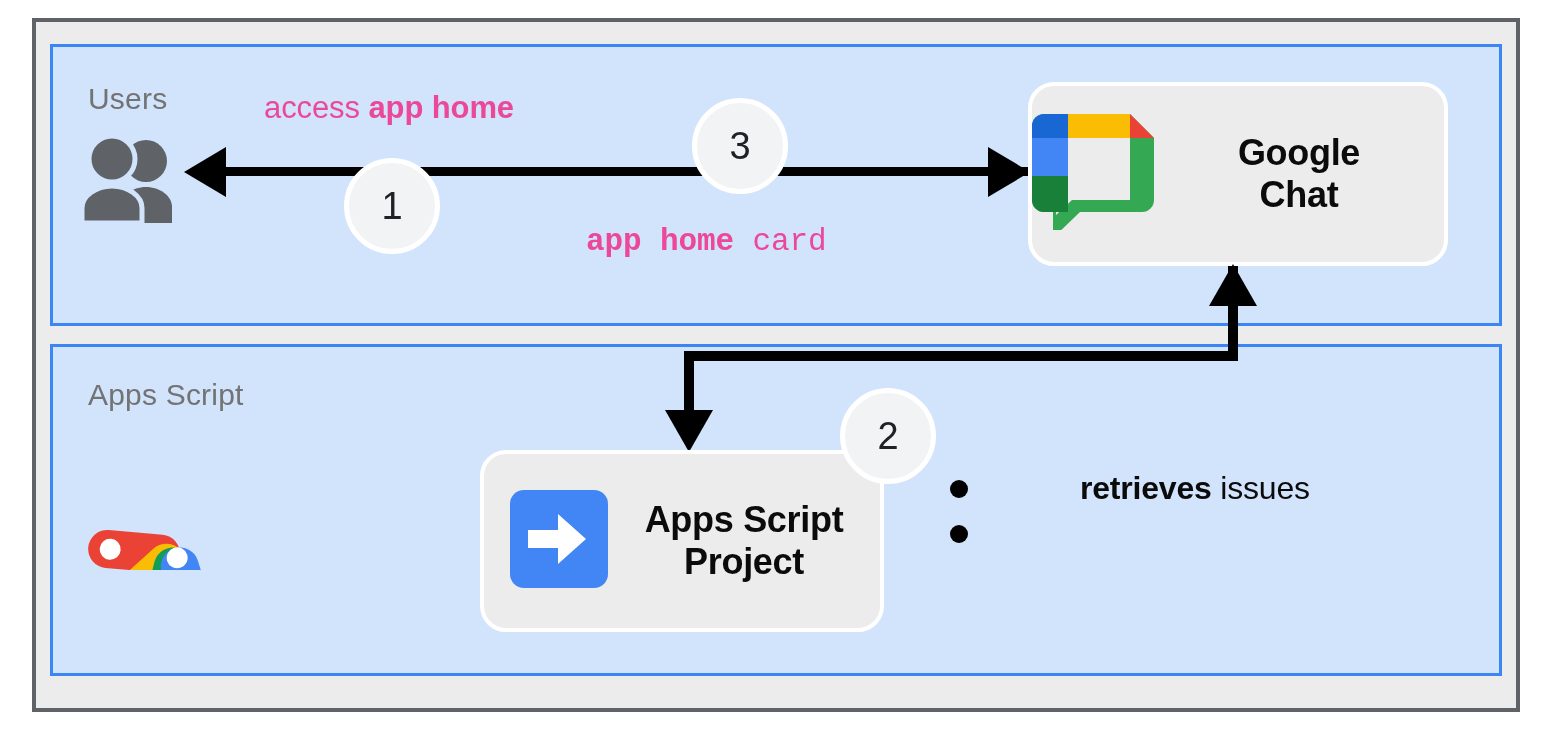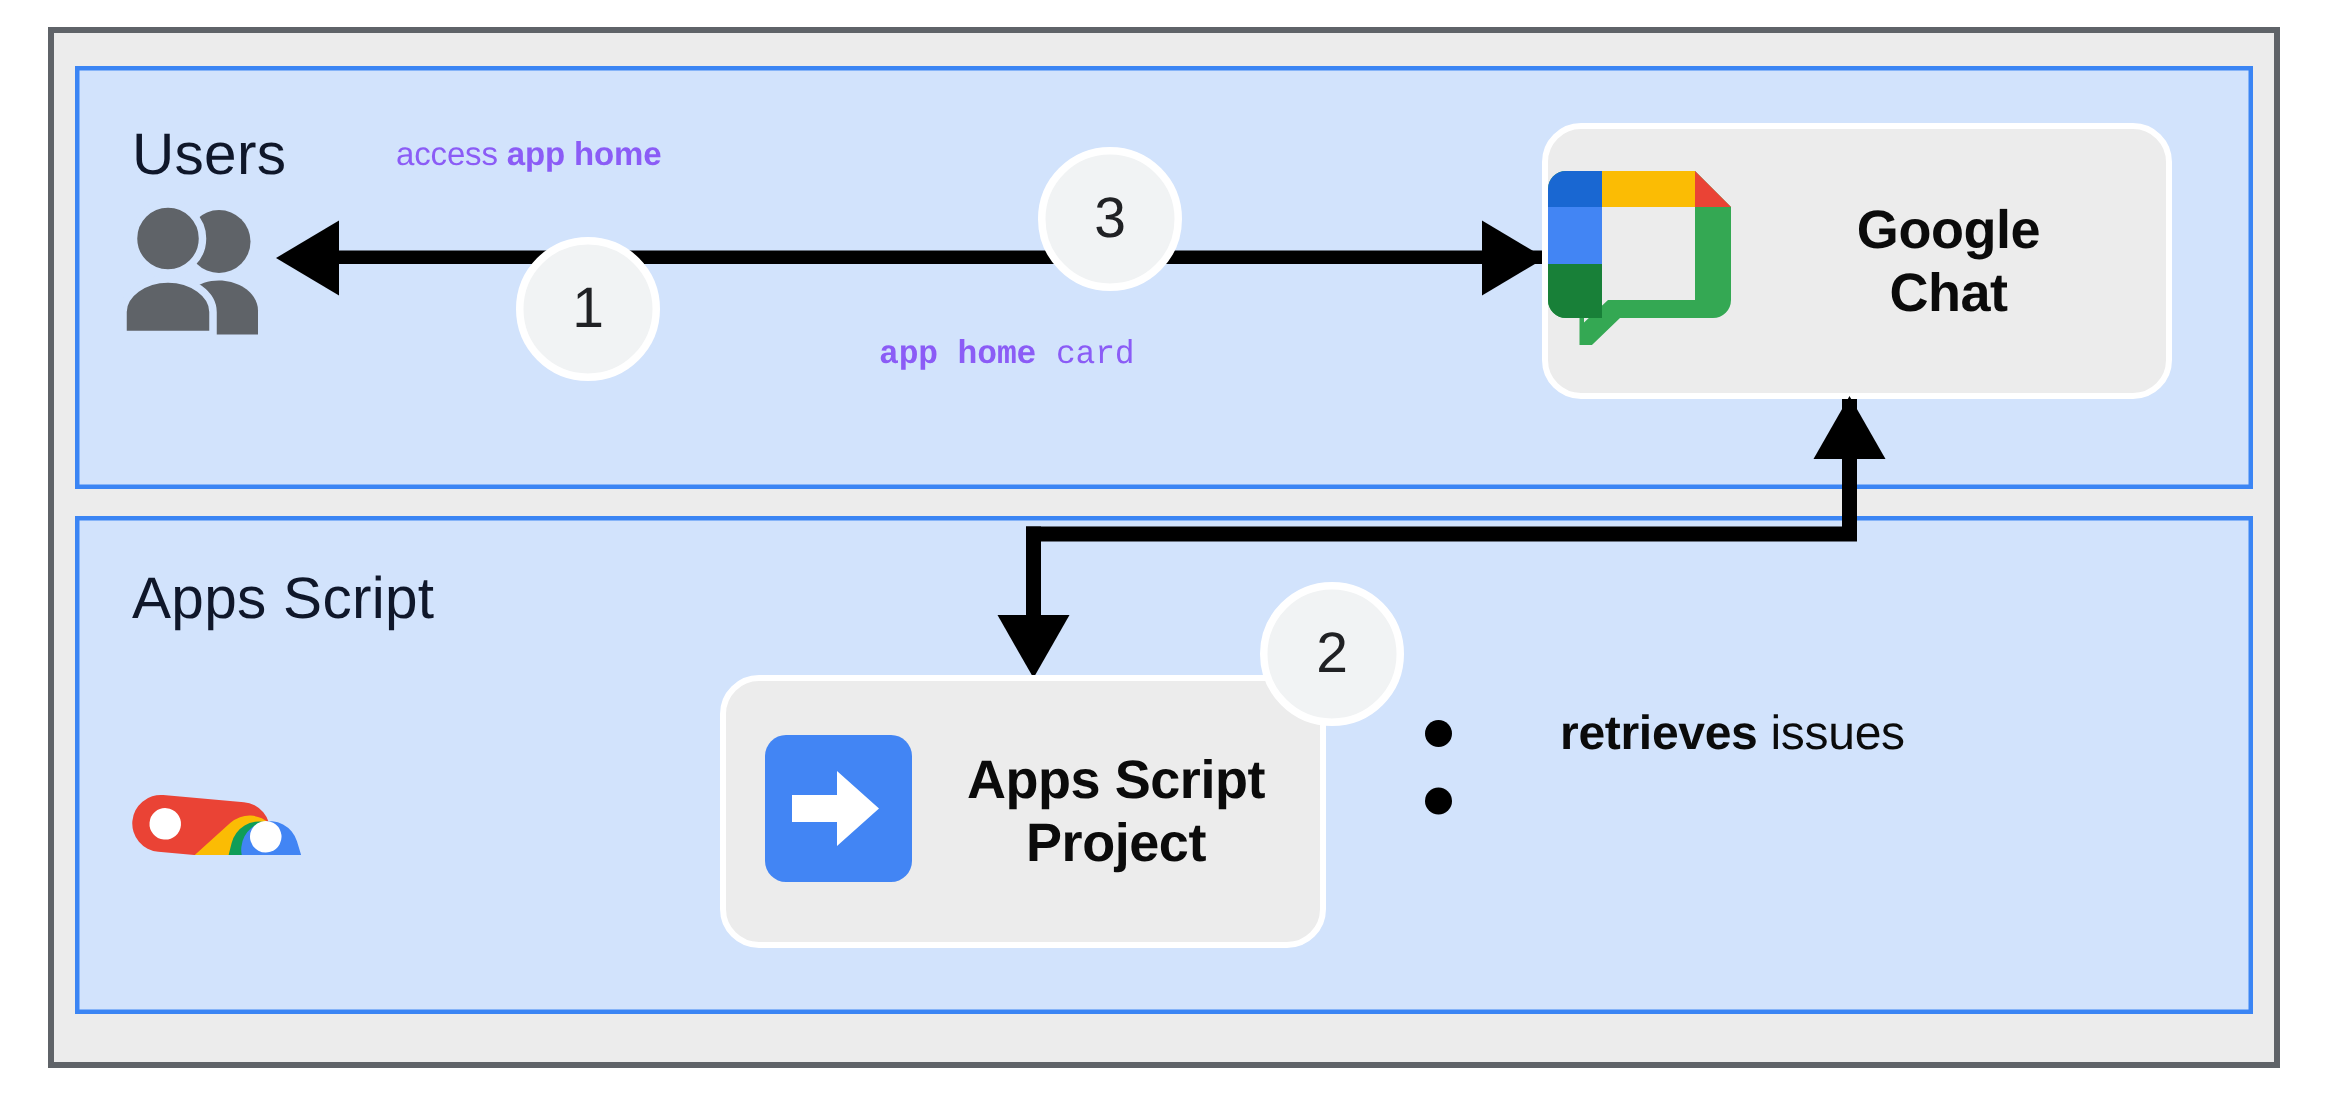--- a/index.html
+++ b/index.html
@@ -8,21 +8,21 @@
 
   
   .outer-frame{position:absolute;left:32px;top:18px;width:1488px;height:694px;
     background:#ECECEC;border:4px solid #5F6368;box-sizing:border-box;}
 
   
   .panel{position:absolute;background:#D2E3FC;border:3px solid #3B85F4;box-sizing:border-box;}
   #panel-users{left:50px;top:44px;width:1452px;height:282px;}
   #panel-apps{left:50px;top:344px;width:1452px;height:332px;}
 
-  .panel-label{position:absolute;font-size:39px;color:#0f172a;white-space:nowrap;letter-spacing:.2px;}
+  .panel-label{position:absolute;font-size:30px;color:#737373;white-space:nowrap;letter-spacing:.2px;}
   #label-users{left:88px;top:82px;}
   #label-apps{left:88px;top:378px;}
 
   
   #users-icon{position:absolute;left:78px;top:135px;width:110px;height:90px;}
 
   
   .card{position:absolute;background:#ECECEC;border-radius:26px;border:4px solid #FFFFFF;
     box-sizing:border-box;display:flex;align-items:center;}
   #card-chat{left:1028px;top:82px;width:420px;height:184px;}
@@ -58,29 +58,29 @@
 
   
   .badge{position:absolute;border-radius:50%;background:#F1F3F4;border:5px solid #FFFFFF;
     box-sizing:border-box;display:flex;align-items:center;justify-content:center;
     font-size:38px;color:#202124;}
   #badge-1{left:344px;top:158px;width:96px;height:96px;}
   #badge-3{left:692px;top:98px;width:96px;height:96px;}
   #badge-2{left:840px;top:388px;width:96px;height:96px;}
 
   
-  .flow-label{position:absolute;font-size:22px;color:#8b5cf6;white-space:nowrap;letter-spacing:-.1px;text-align:right;}
+  .flow-label{position:absolute;font-size:31px;color:#ec4899;white-space:nowrap;letter-spacing:-.1px;text-align:right;}
   .flow-label b{font-weight:bold;}
   #flow-top{left:264px;top:90px;}
   #flow-bottom{left:586px;top:224px;font-family:Liberation Mono, monospace;}
 
   
   #bullets{position:absolute;left:950px;top:470px;}
   .bullet-row{display:flex;align-items:center;margin-bottom:18px;font-size:32px;color:#0b0b0b;
-    letter-spacing:-.2px;white-space:nowrap;}
+    letter-spacing:-.2px;white-space:nowrap;gap:40px;}
   .bullet-row b{font-weight:bold;}
   .dot{width:18px;height:18px;border-radius:50%;background:#000;margin-right:72px;flex:0 0 auto;}
 </style>
 </head>
 <body>
 
 <div id="stage">
 
   <div class="outer-frame"></div>
 

